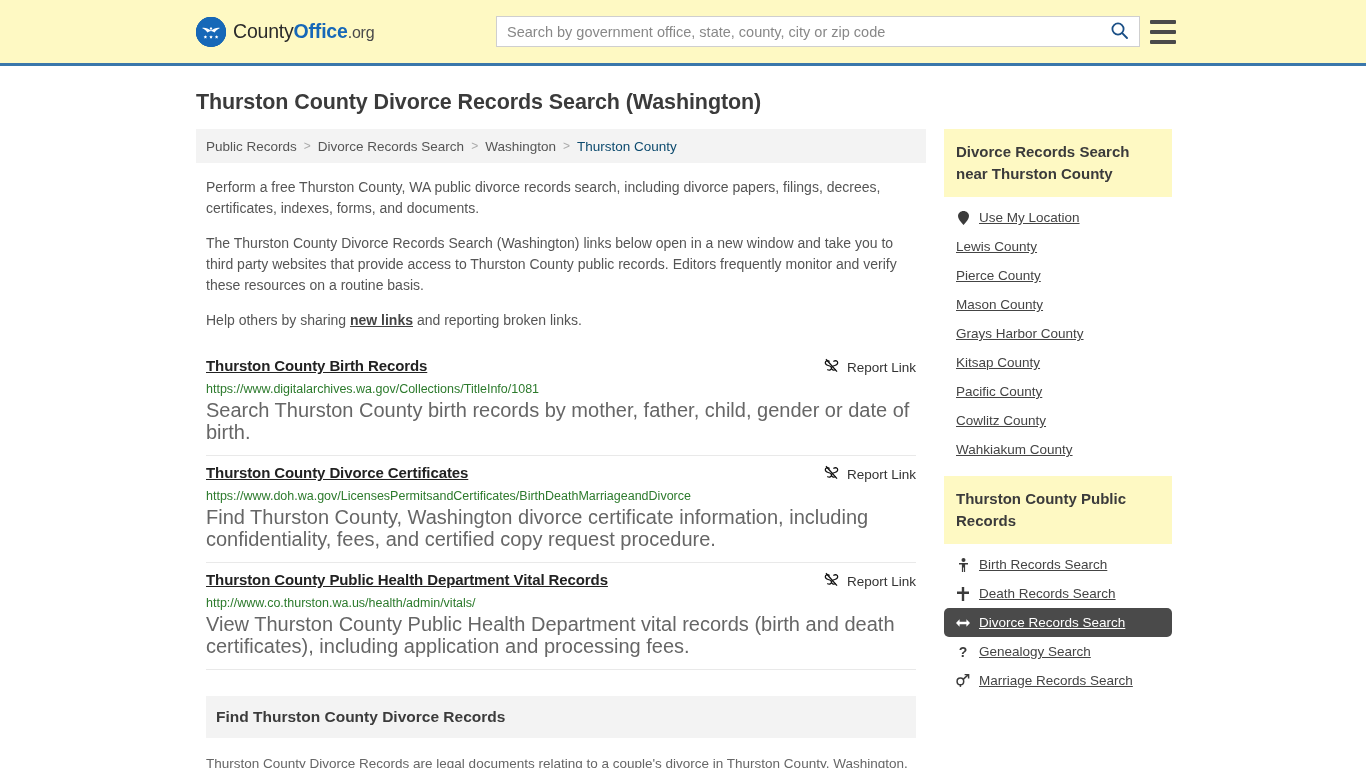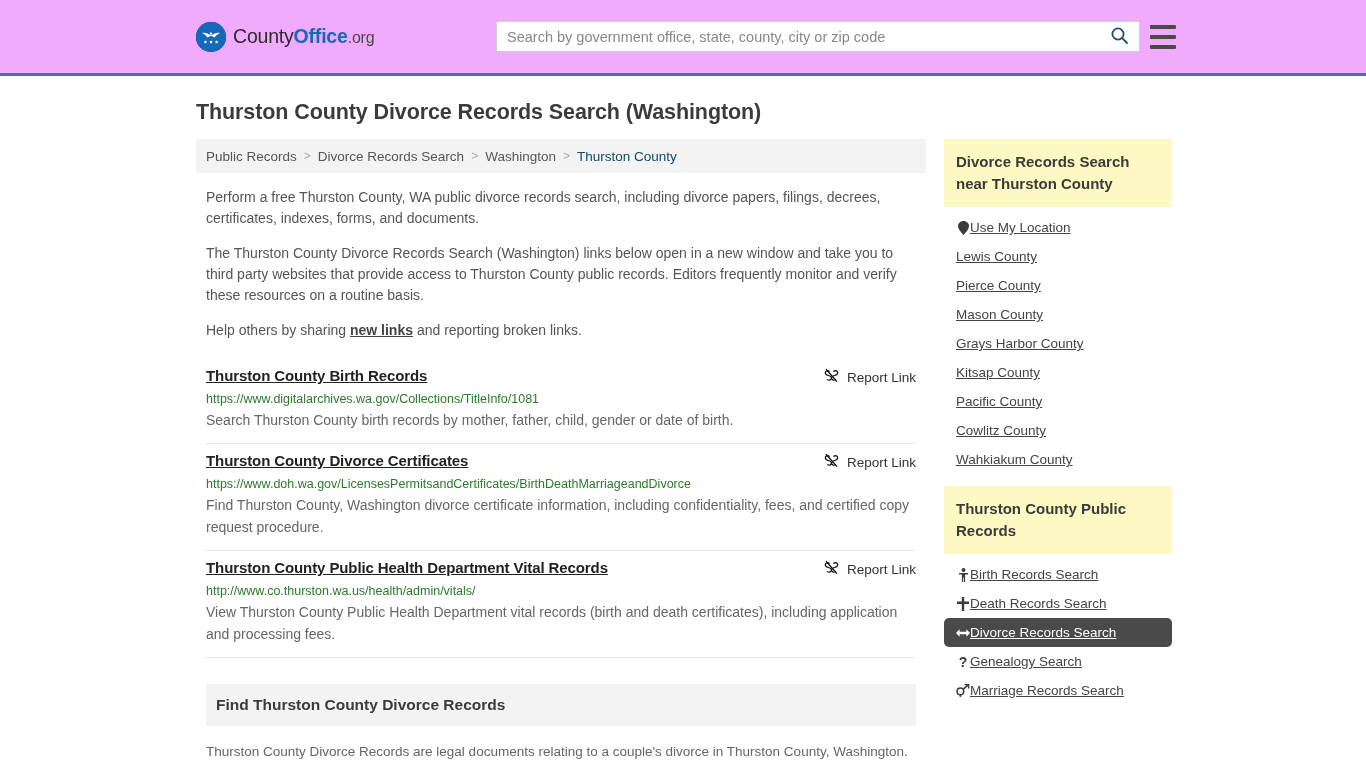--- a/index.html
+++ b/index.html
@@ -6,22 +6,22 @@
   html, body {
     margin: 0; padding: 0;
     width: 1366px; height: 768px;
     background: #ffffff;
     font-family: "Liberation Sans", sans-serif;
     overflow: hidden;
   }
 
   
   .site-header {
-    height: 76px;
-    background: #f0abfc;
+    height: 66px;
+    background: #fef9c3;
     border-bottom: 3px solid #3a77ab;
     display: flex;
     align-items: center;
     position: relative;
   }
   .logo-wrap {
     position: absolute;
     left: 196px;
     display: flex;
     align-items: center;
@@ -151,21 +151,21 @@
     white-space: nowrap; padding-left: 14px; padding-top: 1px;
     cursor: pointer;
   }
   .result-url {
     font-size: 12.5px;
     color: #2c7a2c;
     margin-top: 6px;
     word-break: break-all;
   }
   .result-desc {
-    font-size: 14px;
+    font-size: 20px;
     line-height: 22px;
     color: #666;
     margin-top: 3px;
   }
 
   
   .find-box {
     margin: 26px 10px 0 10px;
     background: #f3f3f3;
     padding: 12px 10px;
@@ -191,21 +191,21 @@
     padding: 12px 12px;
     font-size: 15px;
     font-weight: bold;
     color: #3b3b3b;
     line-height: 22px;
   }
   .side-list { padding: 6px 0 0 0; }
   .side-item {
     display: flex;
     align-items: center;
-    gap: 0;
+    gap: 9px;
     padding: 7px 12px;
     border-radius: 5px;
     font-size: 13.5px;
   }
   .side-item .ic {
     width: 14px; display: flex; align-items: center; justify-content: center;
     color: #3b3b3b; font-size: 14px; flex: 0 0 14px;
   }
   .side-item a {
     color: #444; text-decoration: underline; white-space: nowrap;

